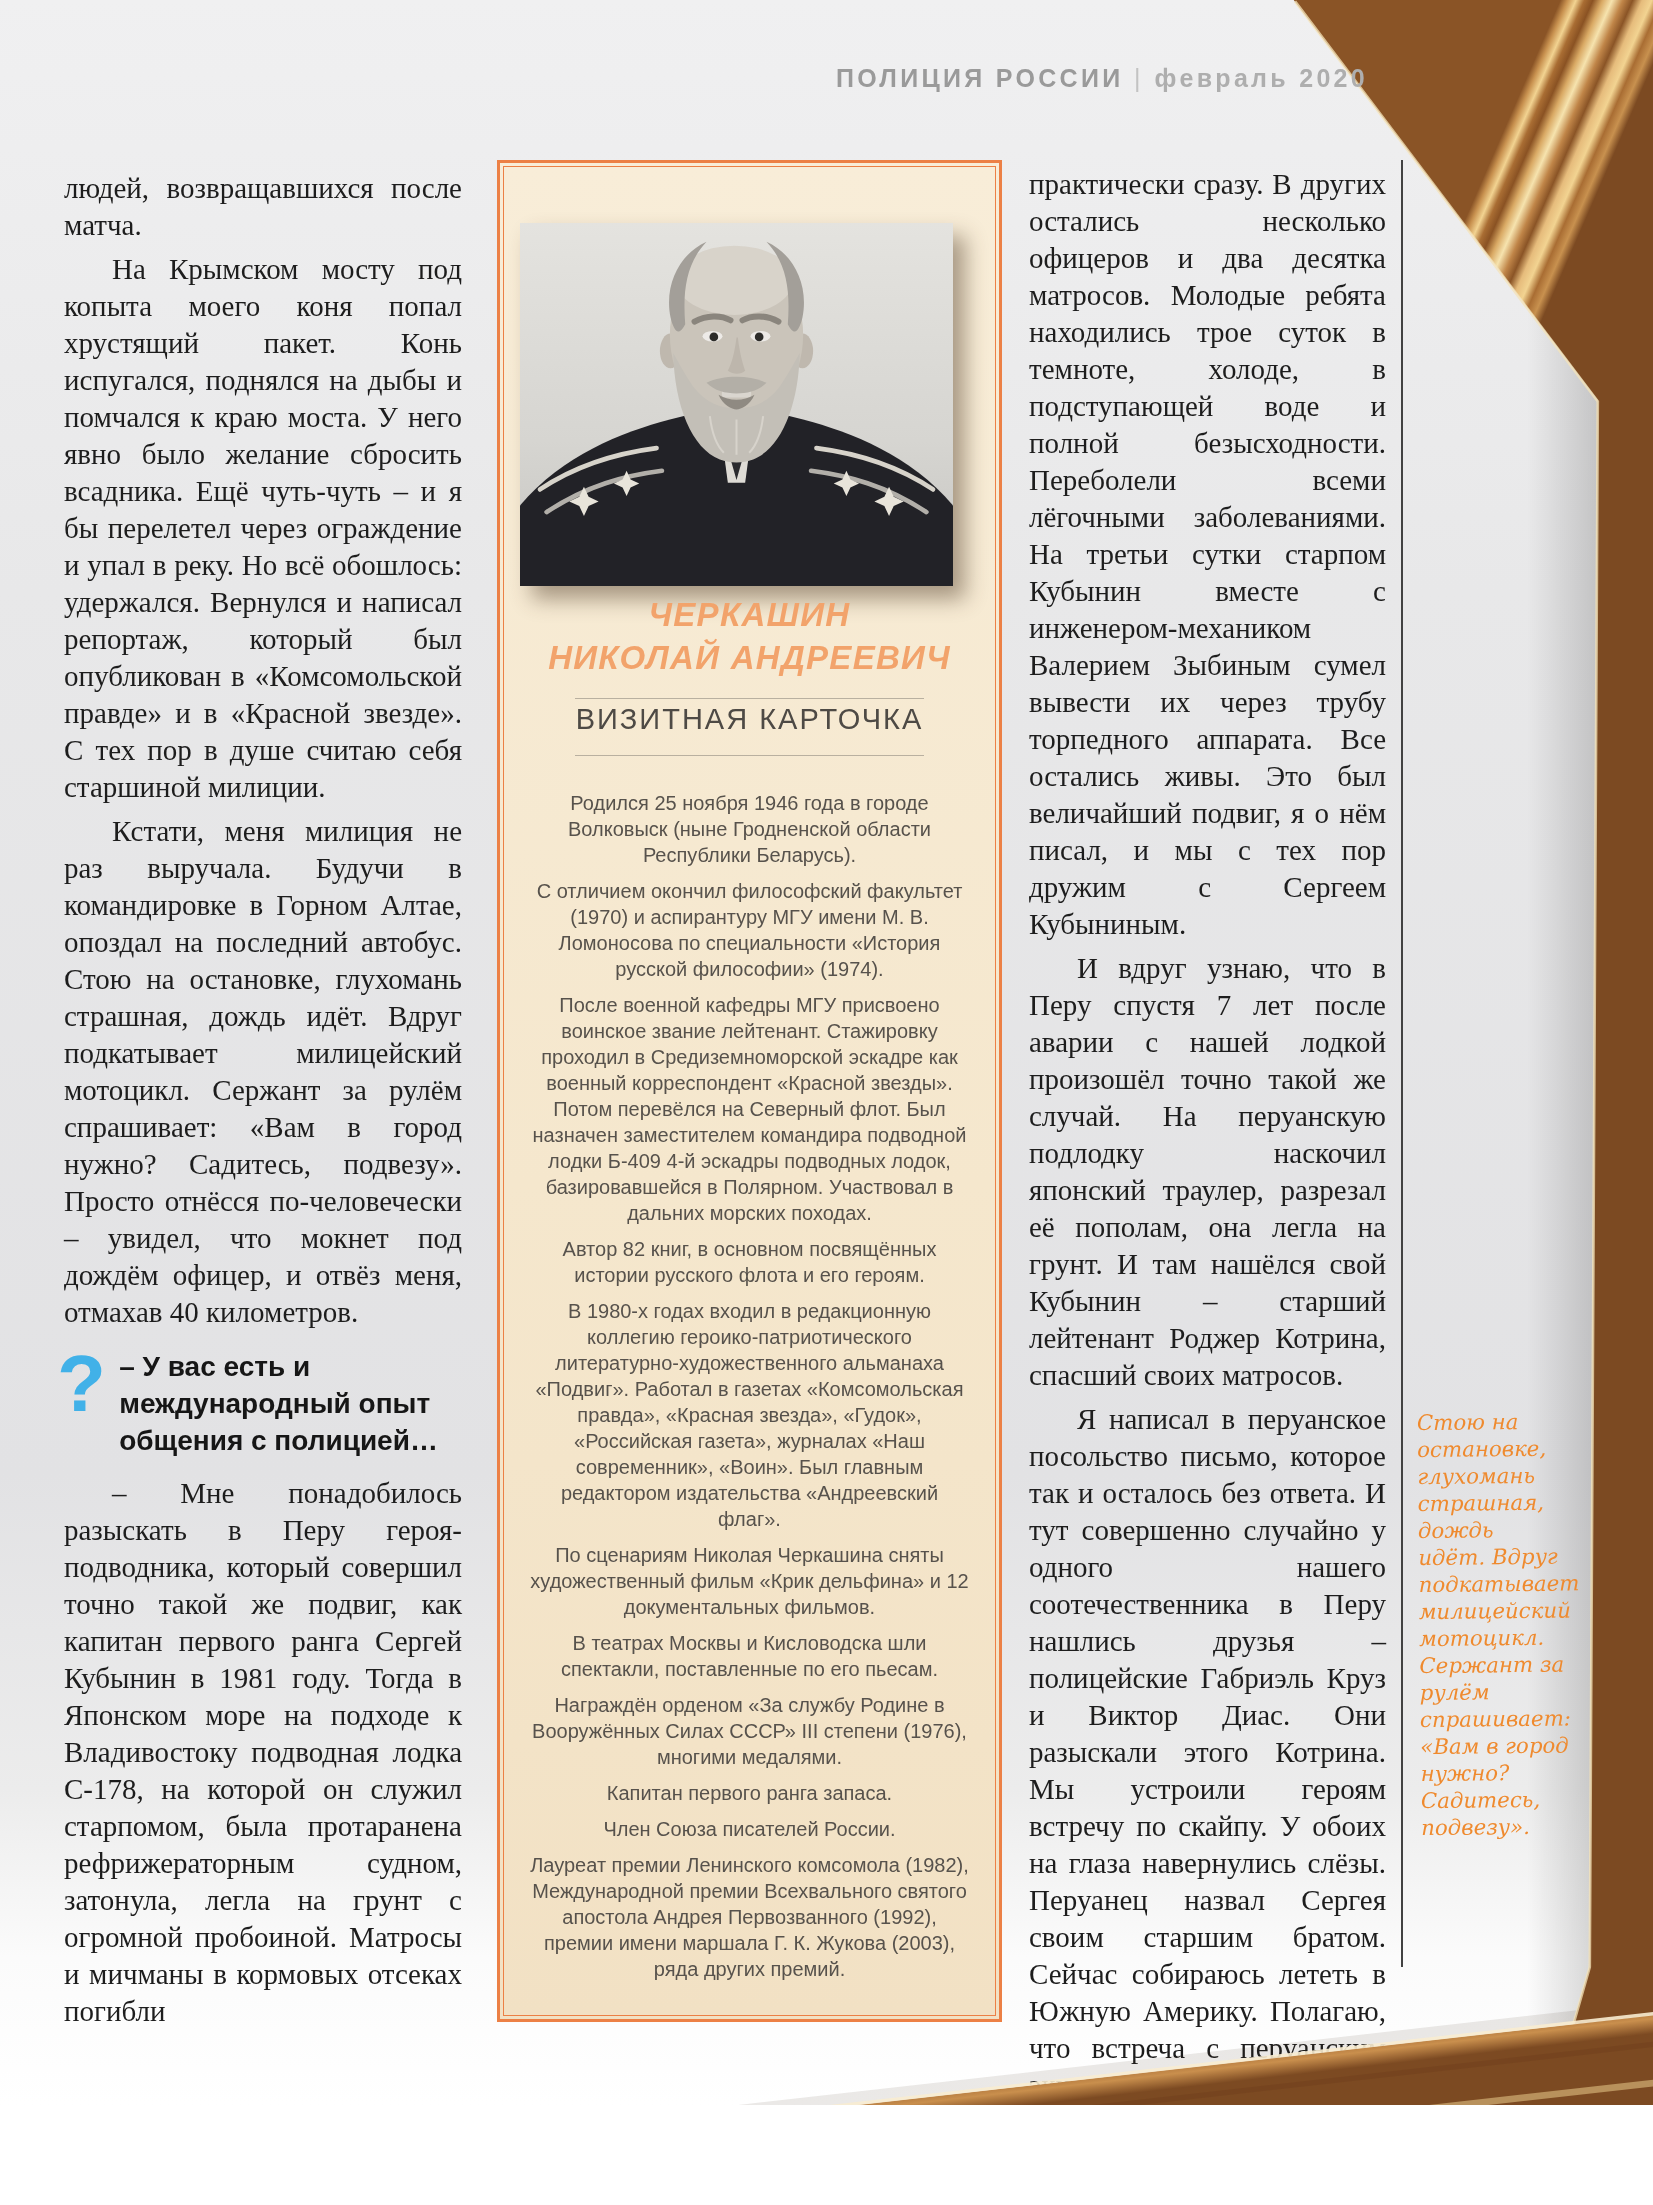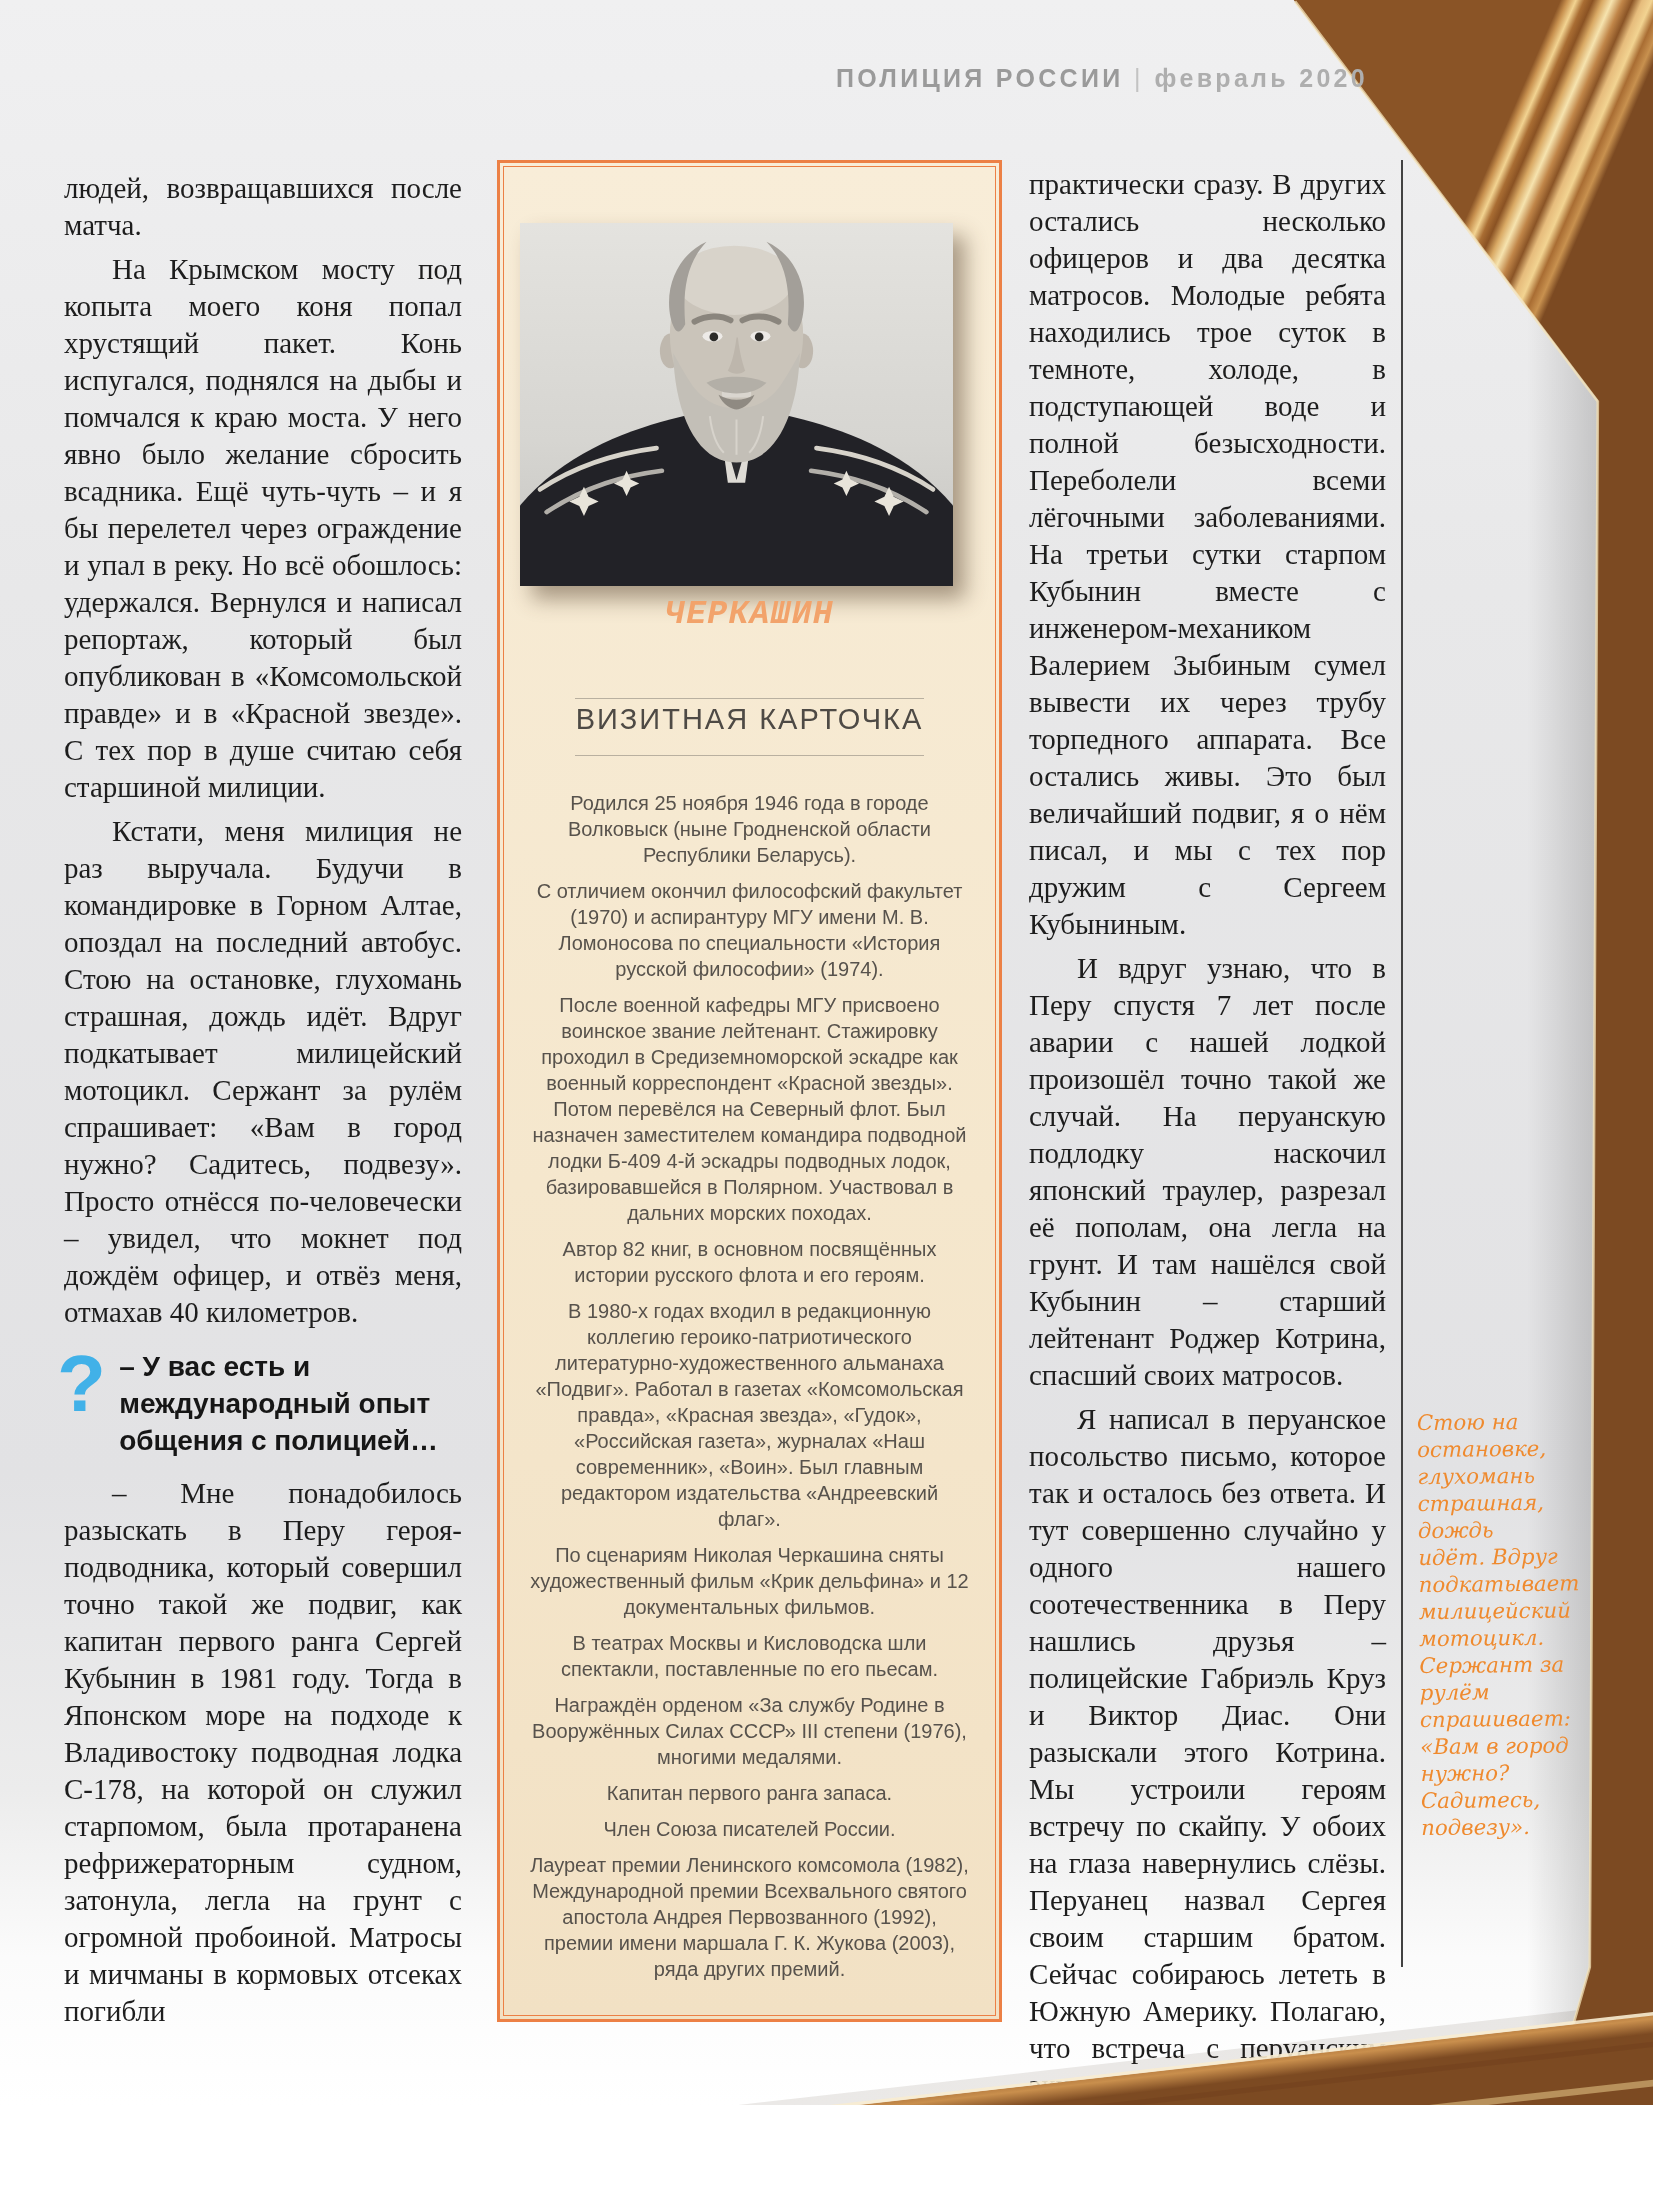--- a/index.html
+++ b/index.html
@@ -27,21 +27,21 @@
   .separator{position:absolute;left:1401px;top:160px;width:2px;height:1807px;background:#424242;}
   
   .card{position:absolute;left:497px;top:160px;width:505px;height:1862px;box-sizing:border-box;
         background:linear-gradient(180deg,#f8edd8 0%,#f5e7cd 55%,#f2e1c4 100%);
         border:3.3px solid #ec8045;z-index:5;}
   .card-inner-border{position:absolute;top:3.3px;left:3.3px;right:3.3px;bottom:3.3px;border:1.3px solid #ec8045;pointer-events:none;}
   .photo-wrap{position:absolute;left:20px;top:60px;width:433px;height:363px;
         box-shadow:12px 13.3px 20px rgba(70,50,30,.45);background:#d6d5d1;}
   .photo-wrap svg{display:block;width:100%;height:100%;}
   .card-name{position:absolute;top:430px;left:0;width:100%;margin:0;text-align:center;
-        font-family:Liberation Mono, monospace;font-style:italic;font-weight:600;font-size:33px;line-height:43px;
+        font-family:Liberation Sans, sans-serif;font-style:italic;font-weight:600;font-size:33px;line-height:43px;
         color:#f2a36b;letter-spacing:1.3px;}
   .card-name span{display:block;}
   .rule{position:absolute;left:15%;width:70%;height:1.3px;background:#b9b0a0;}
   .rule1{top:535px;}
   .rule2{top:592px;}
   .card-subtitle{position:absolute;top:540px;width:100%;margin:0;text-align:center;
         font-family:"Liberation Sans",sans-serif;font-weight:400;font-size:29px;letter-spacing:2px;color:#4e4a45;}
   .card-body{position:absolute;top:603px;left:30px;right:30px;text-align:center;
         font-family:Liberation Sans, sans-serif;font-size:20px;line-height:26px;color:#57524c;margin-top:24px;}
   .card-p{margin:0 0 10px;text-indent:0;}
@@ -132,20 +132,21 @@
           <path d="M365,290 C362,315 354,335 344,345"></path>
         </g>
         <rect x="303" y="250" width="44" height="12" rx="5" fill="#dad6cf"></rect>
         <path d="M298,258 C315,268 335,268 352,258 C345,274 332,280 325,280 C318,280 305,274 298,258 Z" fill="#8f8a82"></path>
         <path d="M280,240 C305,228 345,228 370,240 C358,252 342,256 325,256 C308,256 292,252 280,240 Z" fill="#b3afa7"></path>
       </svg>
     </div>
 
     <h2 class="card-name">
       <span>ЧЕРКАШИН</span>
+      <span>НИКОЛАЙ АНДРЕЕВИЧ</span>
     </h2>
     <div class="rule rule1"></div>
     <h3 class="card-subtitle">ВИЗИТНАЯ КАРТОЧКА</h3>
     <div class="rule rule2"></div>
     <div class="card-body">
         <p class="card-p">Родился 25 ноября 1946 года в городе Волковыск (ныне Гродненской области Республики Беларусь).</p>
         <p class="card-p">С отличием окончил философский факультет (1970) и аспирантуру МГУ имени М. В. Ломоносова по специальности «История русской философии» (1974).</p>
         <p class="card-p">После военной кафедры МГУ присвоено воинское звание лейтенант. Стажировку проходил в Средиземноморской эскадре как военный корреспондент «Красной звезды». Потом перевёлся на Северный флот. Был назначен заместителем командира подводной лодки Б-409 4-й эскадры подводных лодок, базировавшейся в Полярном. Участвовал в дальних морских походах.</p>
         <p class="card-p">Автор 82 книг, в основном посвящённых истории русского флота и его героям.</p>
         <p class="card-p">В 1980-х годах входил в редакционную коллегию героико-патриотического литературно-художественного альманаха «Подвиг». Работал в газетах «Комсомольская правда», «Красная звезда», «Гудок», «Российская газета», журналах «Наш современник», «Воин». Был главным редактором издательства «Андреевский флаг».</p>

